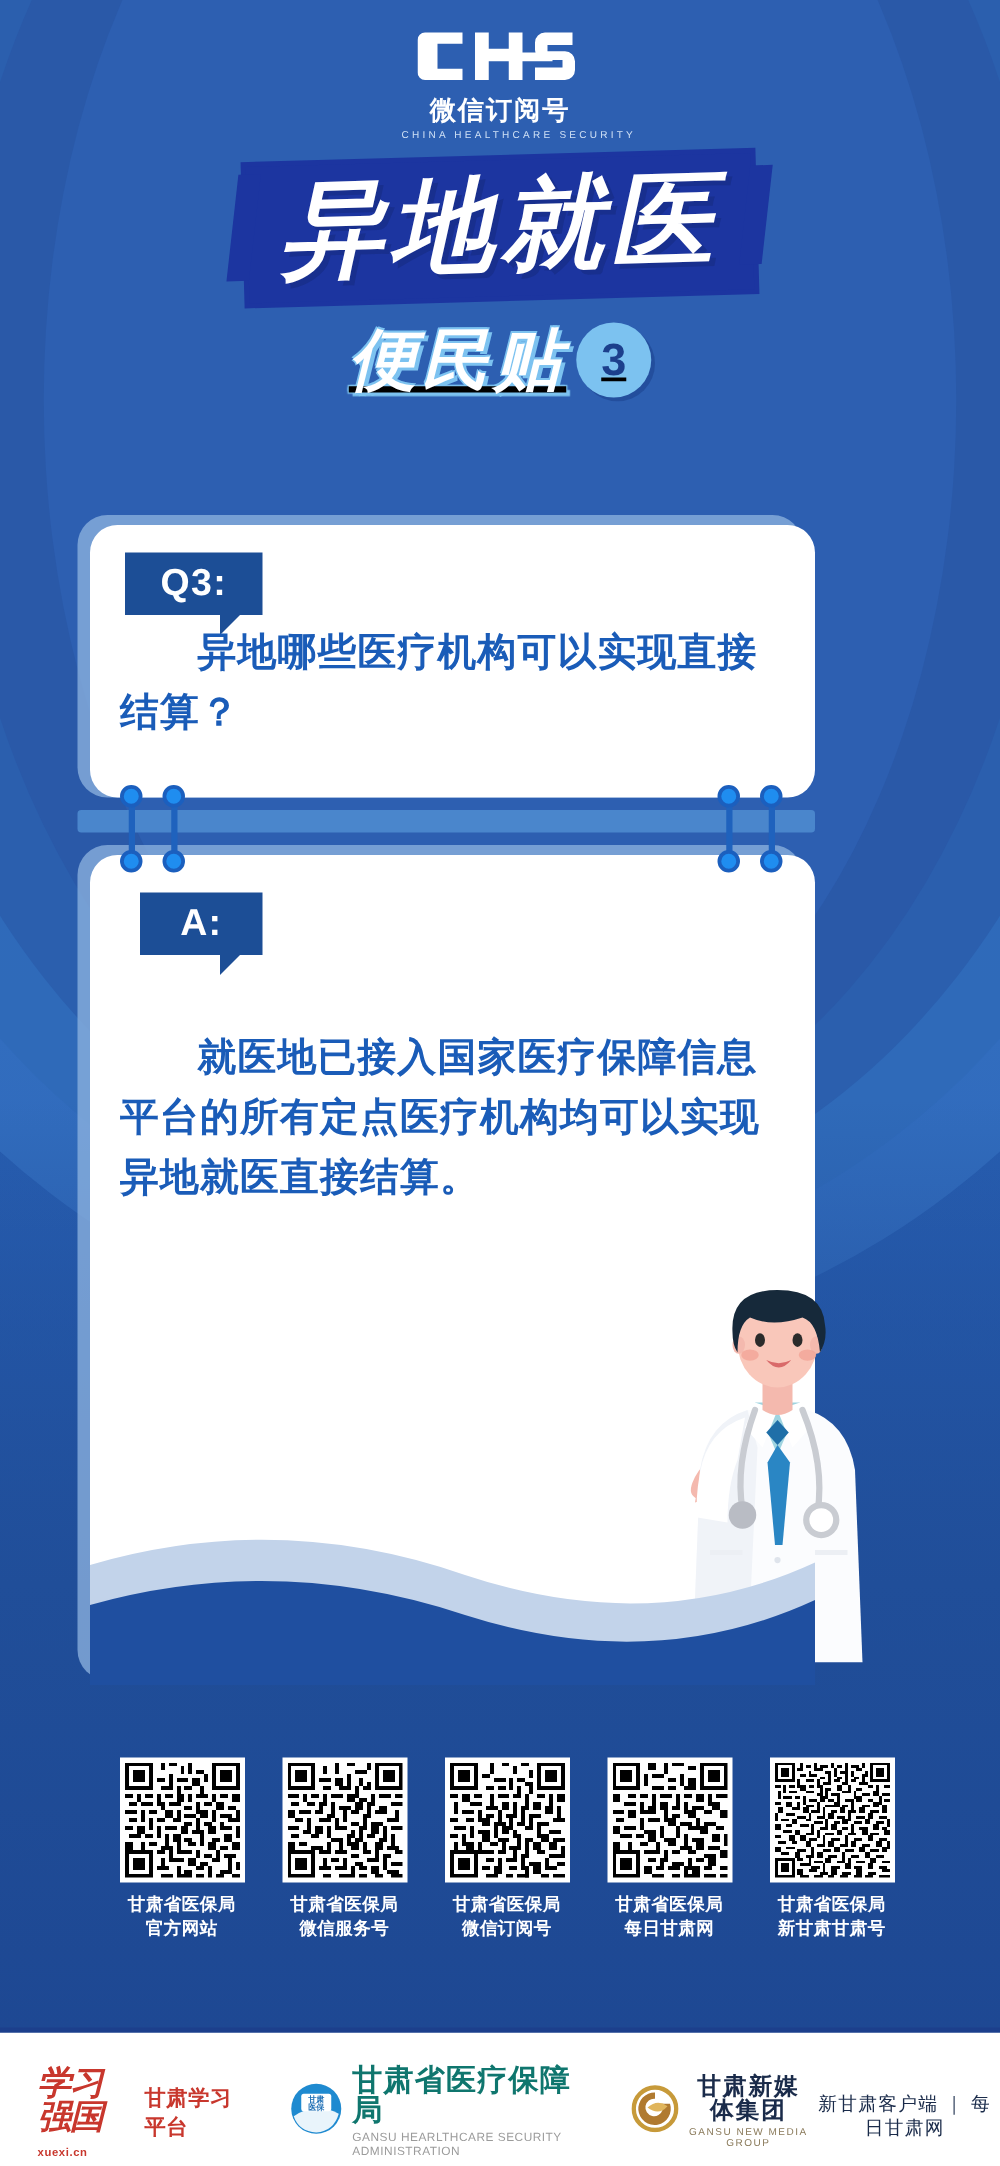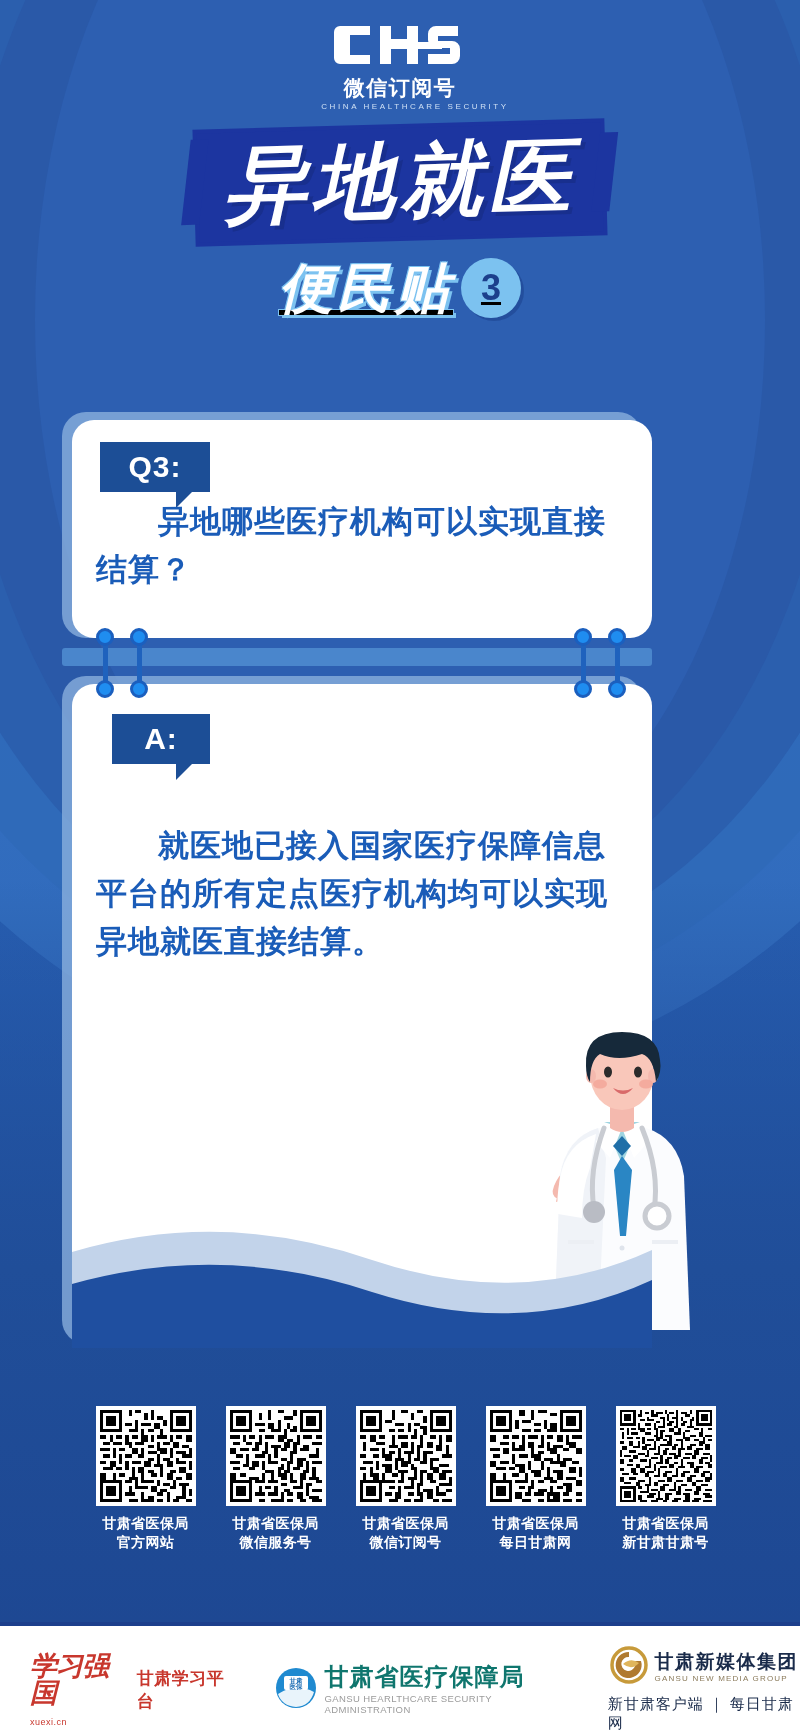--- a/index.html
+++ b/index.html
@@ -162,27 +162,27 @@
     position:absolute; left:0; top:1626px; width:800px; height:127px;
     background:#ffffff; z-index:15; display:flex; align-items:center;
   }
   .footer-top-rule{
     position:absolute; left:0; top:1622px; width:800px; height:4px;
     background:#1c3f8c; z-index:16;
   }
   .f-col{ display:flex; align-items:center; }
   .f1{ margin-left:30px; }
   .f2{ margin-left:38px; }
-  .f3{ margin-left:42px; flex-direction:column; align-items:center; }
+  .f3{ margin-left:42px; align-items:center;text-align:center; }
 
   .xuexi-cn{
     font-size:27px; font-weight:bold; color:#c8372d; font-style:italic;
     letter-spacing:-1px; line-height:1;
   }
-  .xuexi-url{ font-size:9px; font-weight:normal; color:#c8372d; letter-spacing:.5px; margin-top:10px;}
+  .xuexi-url{ font-size:9px; font-weight:bold; color:#c8372d; letter-spacing:.5px; margin-top:10px;}
   .xuexi-sub{ font-size:17px; font-weight:bold; color:#c8372d; margin-left:8px; letter-spacing:.5px;}
 
   .gs-cn{ font-size:24px; font-weight:bold; color:#0f766e; letter-spacing:1px; line-height:1; }
   .gs-en{ font-size:9.5px; color:#9b9b9b; letter-spacing:.4px; margin-top:4px; }
 
   .nm-cn{ font-size:19px; font-weight:bold; color:#1a2b4a; letter-spacing:1.5px; line-height:1;}
   .nm-en{ font-size:8px; color:#8a7a5a; letter-spacing:1.2px; margin-top:3px; }
   .nm-sub{ font-size:15px; color:#1a2b4a; margin-top:7px; letter-spacing:1px; }
 </style>
 </head>

